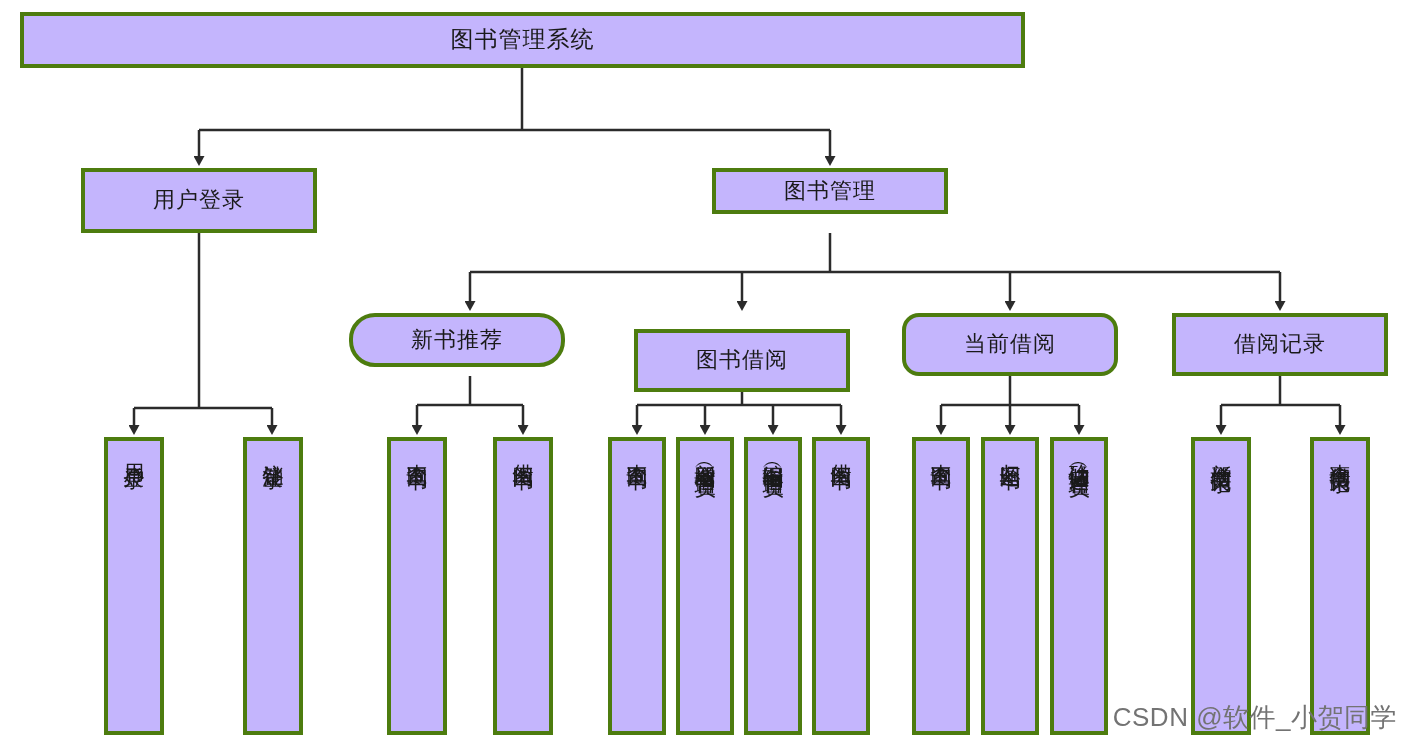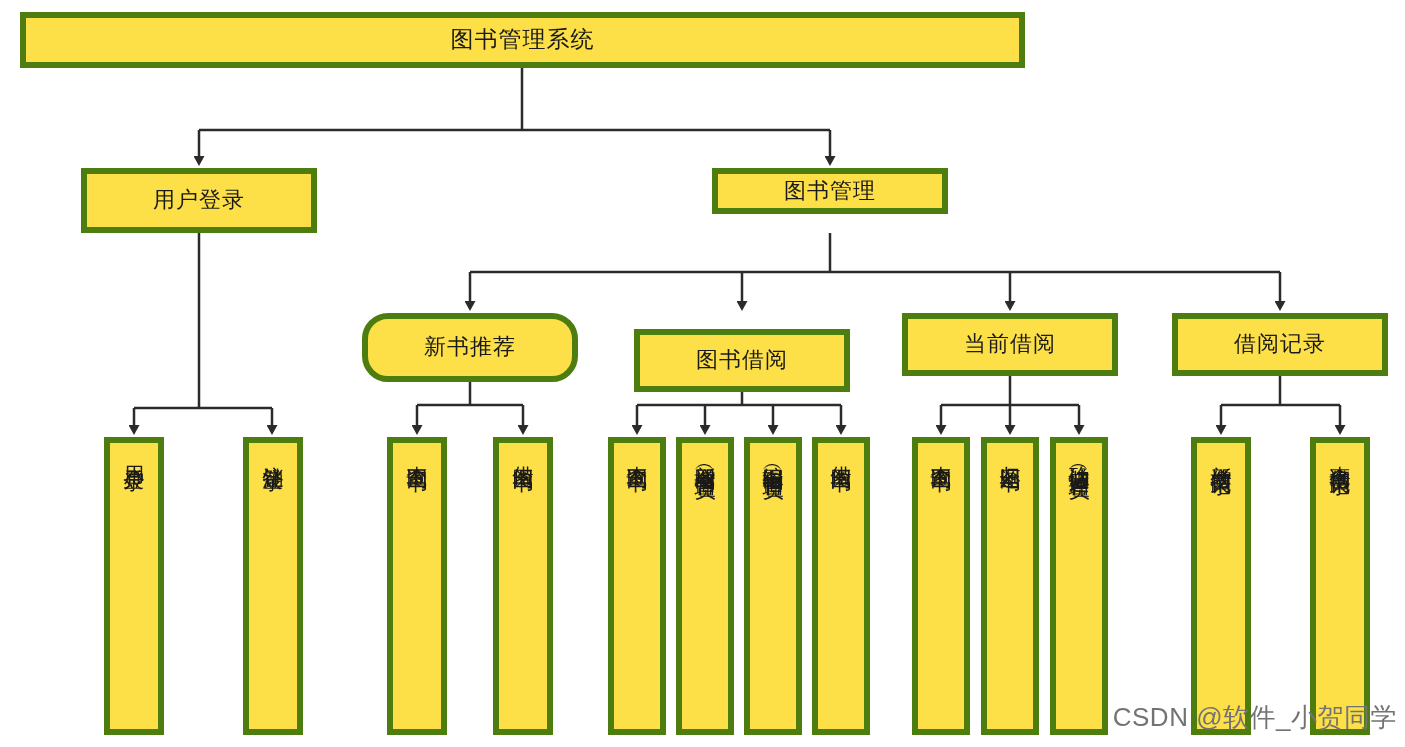--- a/index.html
+++ b/index.html
@@ -22,22 +22,22 @@
     position: absolute;
     left: 0;
     top: 0;
     width: 1405px;
     height: 747px;
     pointer-events: none;
   }
   .node {
     position: absolute;
     box-sizing: border-box;
-    background: #fde047;
-    border: 6px solid #4d7c0f;
+    background: #c4b5fd;
+    border: 4px solid #4d7c0f;
     display: flex;
     align-items: center;
     justify-content: center;
     color: #1a1a1a;
   }
   .node.horiz {
     font-size: 22px;
     letter-spacing: 1px;
     line-height: 1.2;
   }
@@ -123,25 +123,25 @@
       <path d="M1340,405 L1340,427" marker-end="url(#arrow)"></path>
     </g>
   </svg>
 
   <div class="node horiz root" style="left:20px; top:12px; width:1005px; height:56px;">图书管理系统</div>
 
   <div class="node horiz" style="left:81px; top:168px; width:236px; height:65px;">用户登录</div>
 
   <div class="node horiz" style="left:712px; top:168px; width:236px; height:46px;">图书管理</div>
 
-  <div class="node horiz" style="left:362px; top:313px; width:216px; height:69px;border-radius:26px;">新书推荐</div>
+  <div class="node horiz" style="left:349px; top:313px; width:216px; height:54px;border-radius:26px;">新书推荐</div>
 
   <div class="node horiz" style="left:634px; top:329px; width:216px; height:63px;">图书借阅</div>
 
-  <div class="node horiz" style="left:902px; top:313px; width:216px; height:63px;">当前借阅</div>
+  <div class="node horiz" style="left:902px; top:313px; width:216px; height:63px;border-radius:17px;">当前借阅</div>
 
   <div class="node horiz" style="left:1172px; top:313px; width:216px; height:63px;">借阅记录</div>
 
   <div class="node leaf" style="left:104px; top:437px; width:60px; height:298px;">
     <span class="vtext">用户登录</span>
   </div>
   <div class="node leaf" style="left:243px; top:437px; width:60px; height:298px;">
     <span class="vtext">注销登录</span>
   </div>
 

